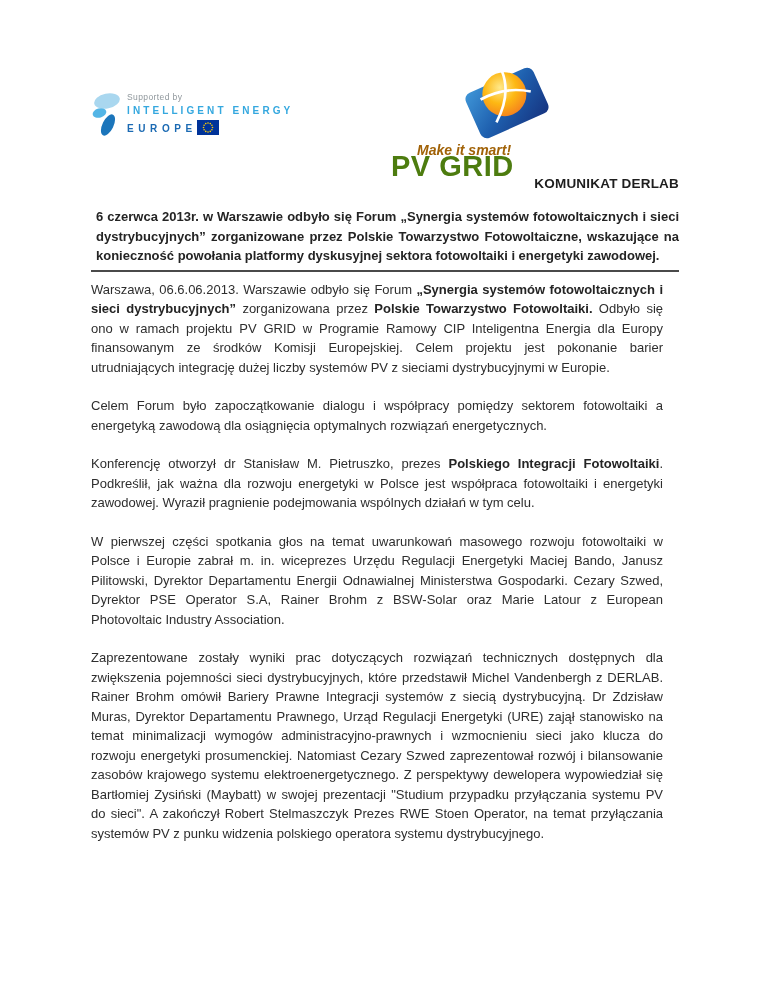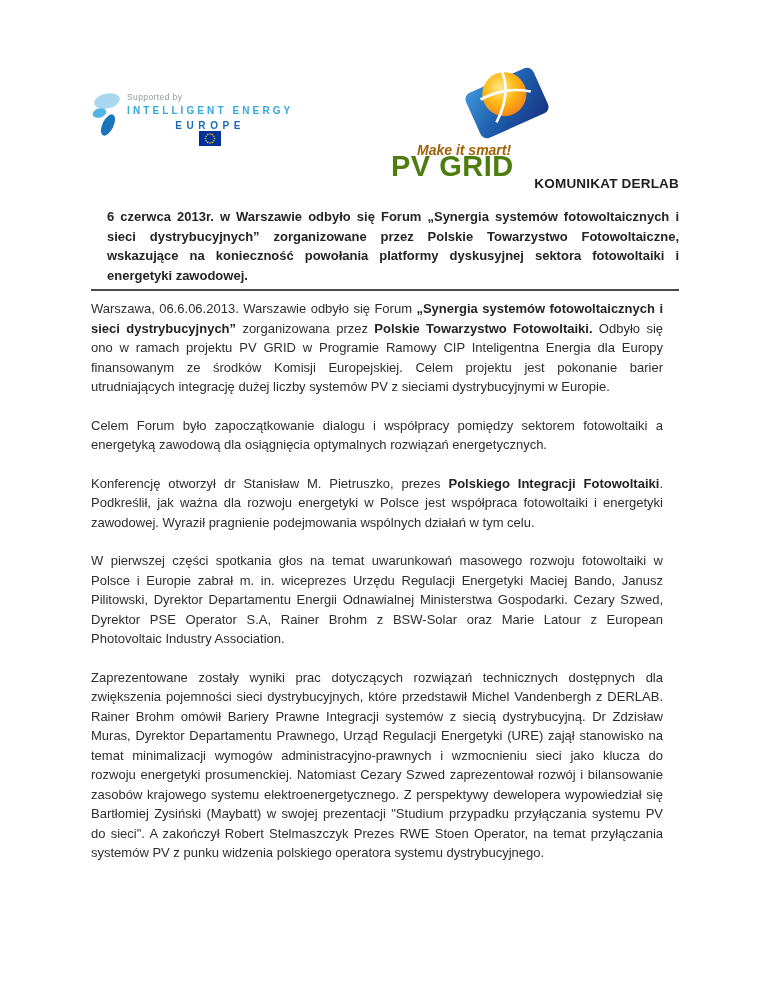--- a/index.html
+++ b/index.html
@@ -10,35 +10,35 @@
   .page{width:768px;height:994px;position:relative;background:#fff;text-decoration:underline;}
   .content{position:absolute;left:91px;top:0;width:588px;}
 
   
   .logos{position:relative;height:104px;margin-top:62px;}
 
   .logo-iee{position:absolute;left:0;top:30px;display:flex;align-items:flex-start;}
   .iee-text{margin-left:6px;}
   .iee-supported{font-size:8.5px;color:#8f979c;letter-spacing:.4px;margin-bottom:3px;}
   .iee-line1{font-size:10px;font-weight:bold;color:#35a8df;letter-spacing:3.1px;margin-bottom:4px;white-space:nowrap;}
-  .iee-line2{font-size:10px;font-weight:bold;color:#1b6ab3;letter-spacing:4.6px;display:flex;align-items:center;flex-direction:column;}
+  .iee-line2{font-size:10px;font-weight:bold;color:#1b6ab3;letter-spacing:4.6px;display:flex;align-items:center;}
 
   .logo-pvgrid{position:absolute;left:300px;top:0;width:168px;height:104px;}
   .pvgrid-icon{position:absolute;left:72px;top:2px;}
   .pvgrid-name{position:absolute;left:0;top:46px;font-size:29px;font-weight:bold;color:#4d7c0f;letter-spacing:.5px;white-space:nowrap;margin-top:42px;}
   .pvgrid-tagline{position:absolute;left:26px;top:80px;font-size:14px;font-weight:bold;font-style:italic;color:#a16207;white-space:nowrap;}
 
   .logo-pvpoland{position:absolute;left:505px;top:10px;display:flex;align-items:flex-start;gap:8px;}
   .pvpoland-text{padding-top:8px;}
   .pvpoland-name{font-size:33px;font-weight:bold;color:#164194;line-height:.85;letter-spacing:-.5px;}
   .pvpoland-sub{font-size:11.5px;font-weight:bold;color:#164194;letter-spacing:.4px;margin-top:2px;}
 
   
   .kicker{margin-top:10px;font-size:13.5px;font-weight:bold;color:#1e1e1e;text-align:right;letter-spacing:.2px;}
-  .lead{margin:16px 0 0 16px;font-size:13px;line-height:19.5px;font-weight:bold;color:#242424;text-align:justify;}
+  .lead{margin:16px 0 0 5px;font-size:13px;line-height:19.5px;font-weight:bold;color:#242424;text-align:justify;}
   .rule{border:none;border-top:2px solid #4a4a4a;margin:4px 0 8px 0;height:0;}
   .para{margin:0 16px 19px 0;font-size:13px;line-height:19.5px;text-align:justify;color:#2e2e2e;}
   .para .b, .lead .b{font-weight:bold;color:#242424;}
 </style>
 </head>
 <body>
 
 <div class="page">
   <div class="content">
 

